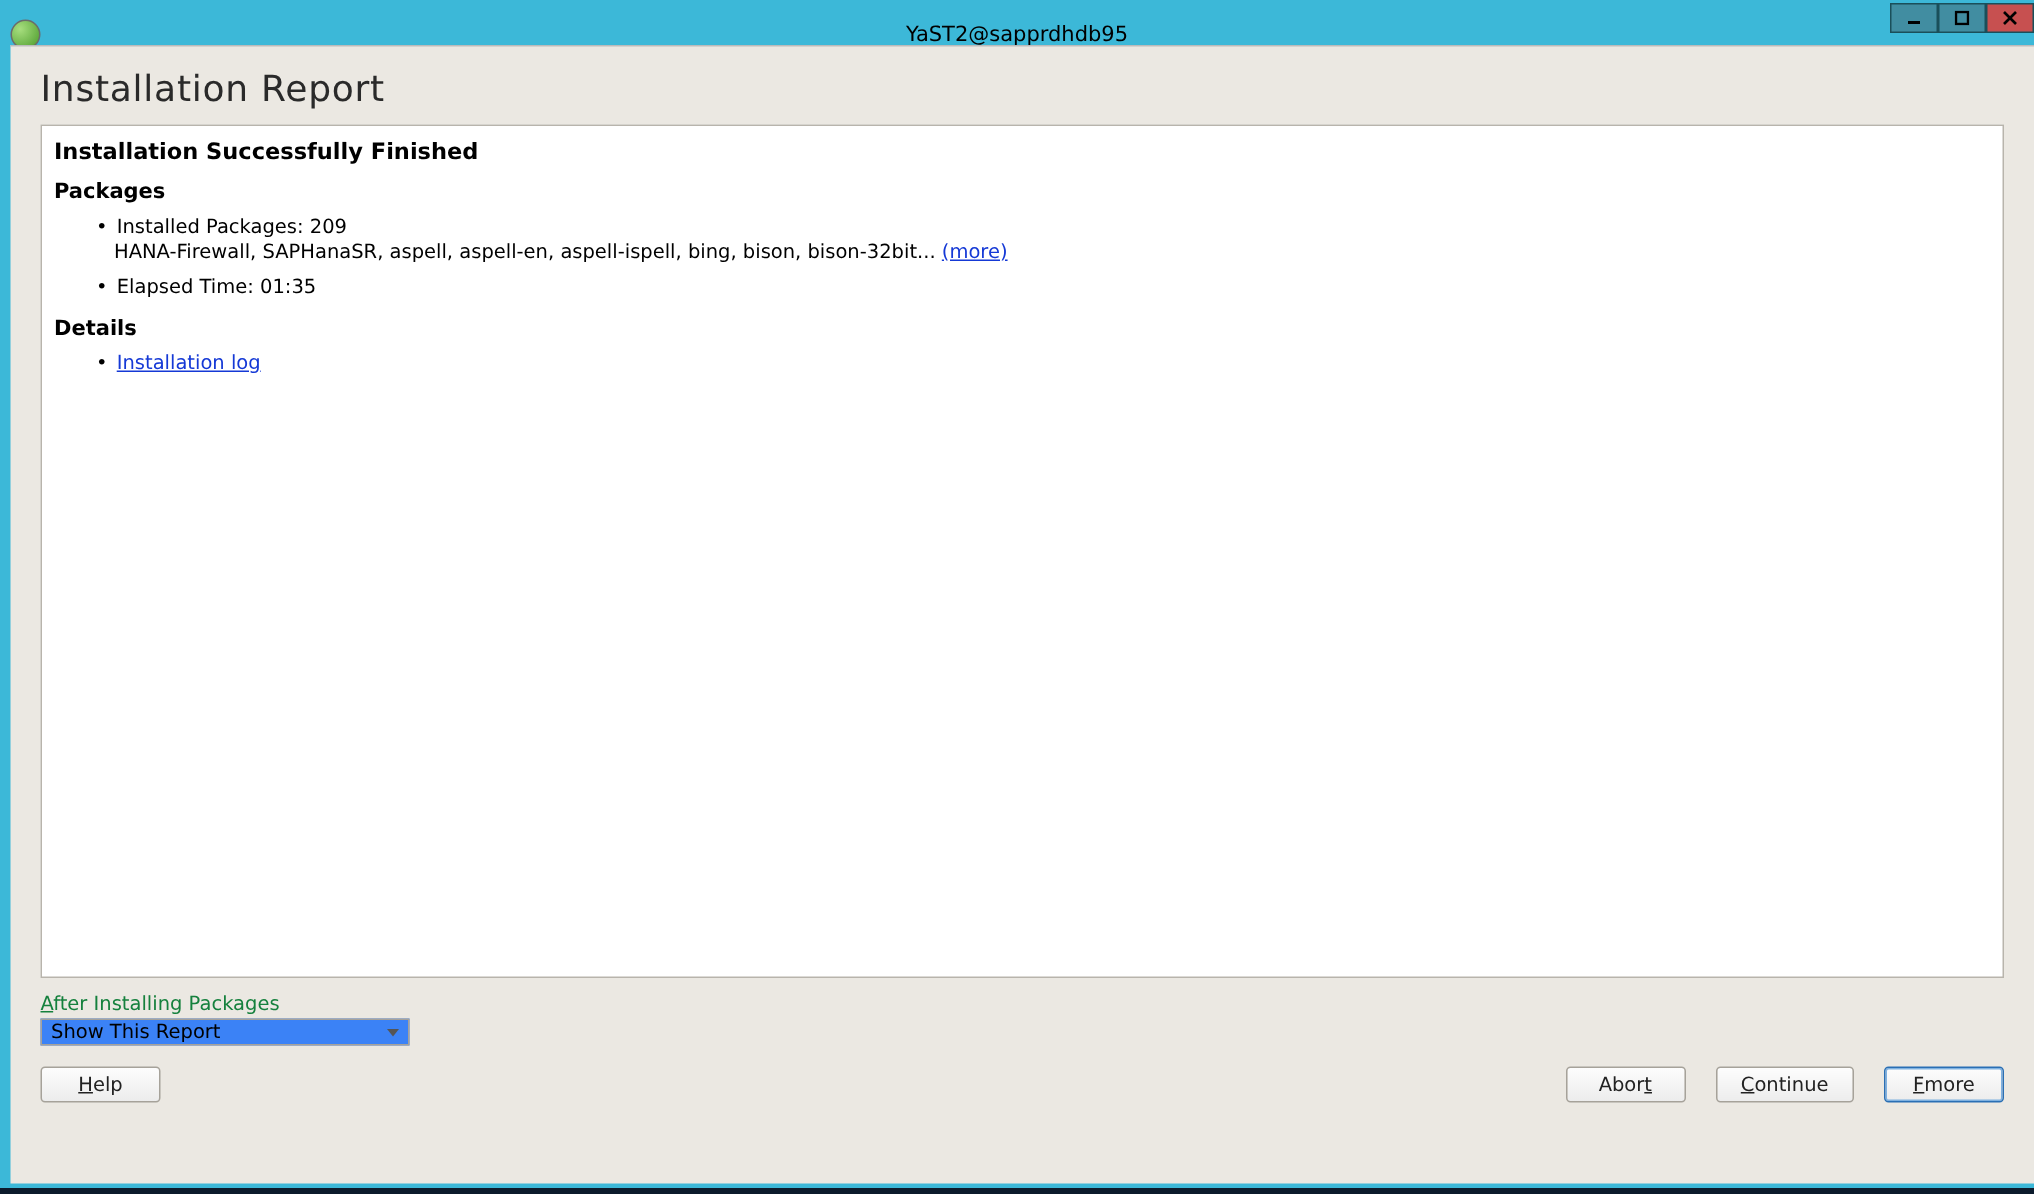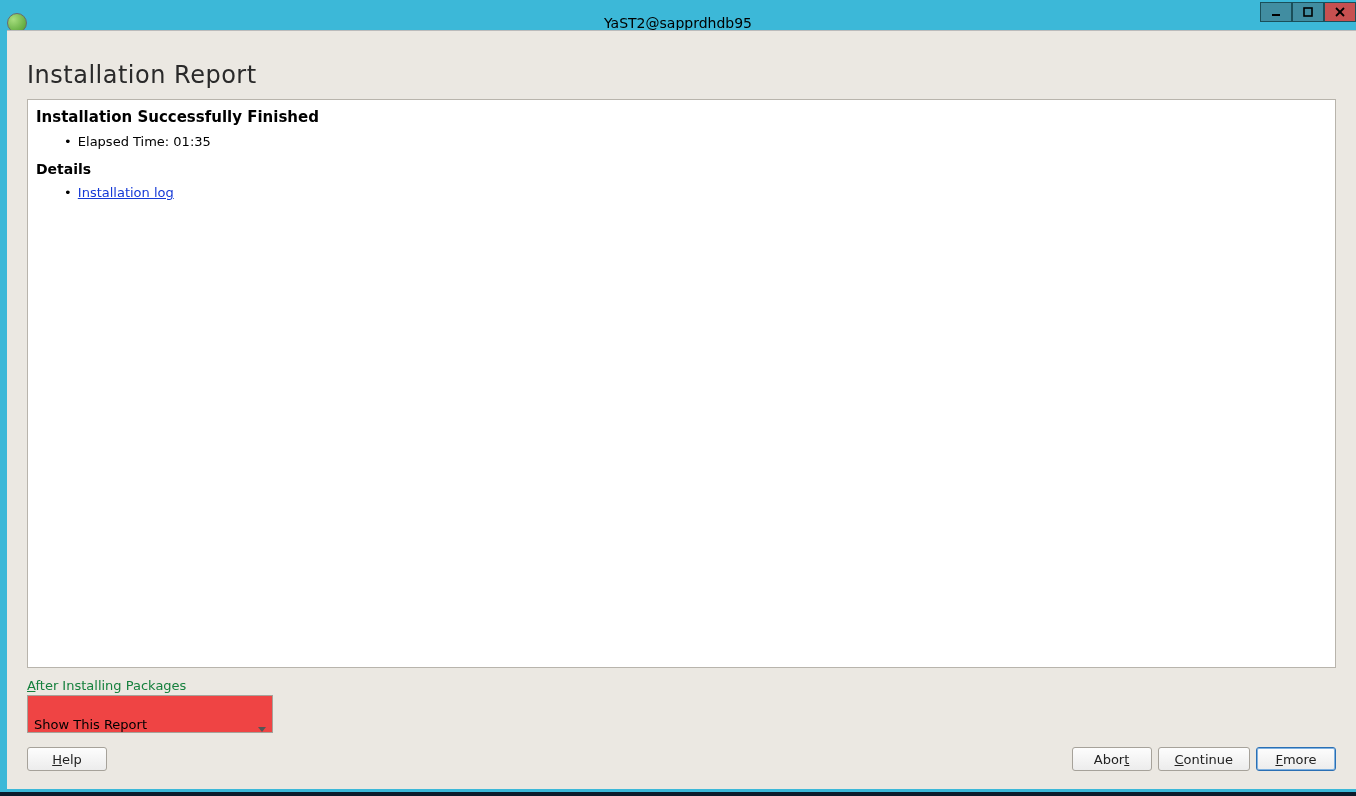--- a/index.html
+++ b/index.html
@@ -48,21 +48,21 @@
   }
   .win-btn.min, .win-btn.max { background: #418da1; color: #000; }
   .win-btn.close { background: #c75050; color: #000; }
 
   
   .window-body {
     position: absolute;
     top: 30px; left: 7px; right: 0; bottom: 7px;
     background: #ebe8e2;
     border-top: 1px solid #bbb;
-    padding: 30px 20px 10px 20px;
+    padding: 14px 20px 10px 20px;
   }
 
   .page-title {
     font-size: 24px;
     font-weight: normal;
     color: #2a2a2a;
     margin-bottom: 10px;
     letter-spacing: 0.5px;
   }
 
@@ -114,44 +114,44 @@
   .after-label {
     font-size: 13px;
     margin-top: 10px;
     color: #15803d;
   }
   .after-label .ul { text-decoration: underline; }
 
   .dropdown {
     margin-top: 2px;
     width: 246px;
-    height: 38px;
-    background: #ef4444;
+    height: 18px;
+    background: #3b82f6;
     border: 1px solid #a6a29a;
     display: flex;
-    align-items: flex-end;
+    align-items: center;
     justify-content: space-between;
     padding: 0 6px;
     font-size: 13px;
     cursor: pointer;
   }
   .dropdown .chev {
     width: 0; height: 0;
     border-left: 4px solid transparent;
     border-right: 4px solid transparent;
     border-top: 5px solid #555;
   }
 
   .button-row {
     display: flex;
     justify-content: space-between;
     align-items: center;
     margin-top: 14px;
   }
-  .right-buttons { display: flex; gap: 6px; }
+  .right-buttons { display: flex; gap: 20px; }
 
   .btn {
     min-width: 80px;
     height: 24px;
     padding: 0 16px;
     background: linear-gradient(#fdfdfd, #ececec);
     border: 1px solid #a6a29a;
     border-radius: 3px;
     font-size: 13px;
     cursor: pointer;
@@ -199,20 +199,27 @@
   </div>
 </div>
 
 <div class="window-body">
 
   <div class="page-title">Installation Report</div>
 
   <div class="report-box">
     <h3>Installation Successfully Finished</h3>
 
+    <h4>Packages</h4>
+    <ul>
+      <li>
+        <span>Installed Packages: 209</span><br>
+        <span class="pkg-list"><span>HANA-Firewall, SAPHanaSR, aspell, aspell-en, aspell-ispell, bing, bison, bison-32bit... </span><span class="link">(more)</span></span>
+      </li>
+    </ul>
 
     <ul>
       <li>Elapsed Time: 01:35</li>
     </ul>
 
     <h4>Details</h4>
     <ul>
       <li><span class="link">Installation log</span></li>
     </ul>
   </div>

